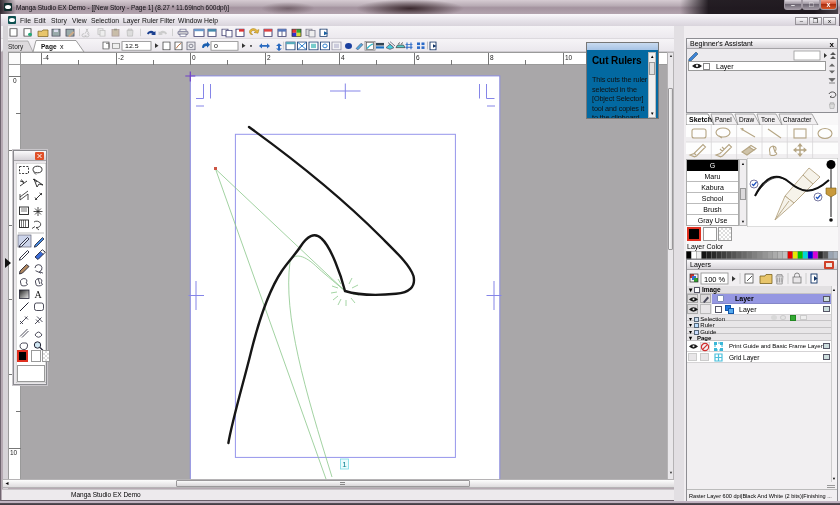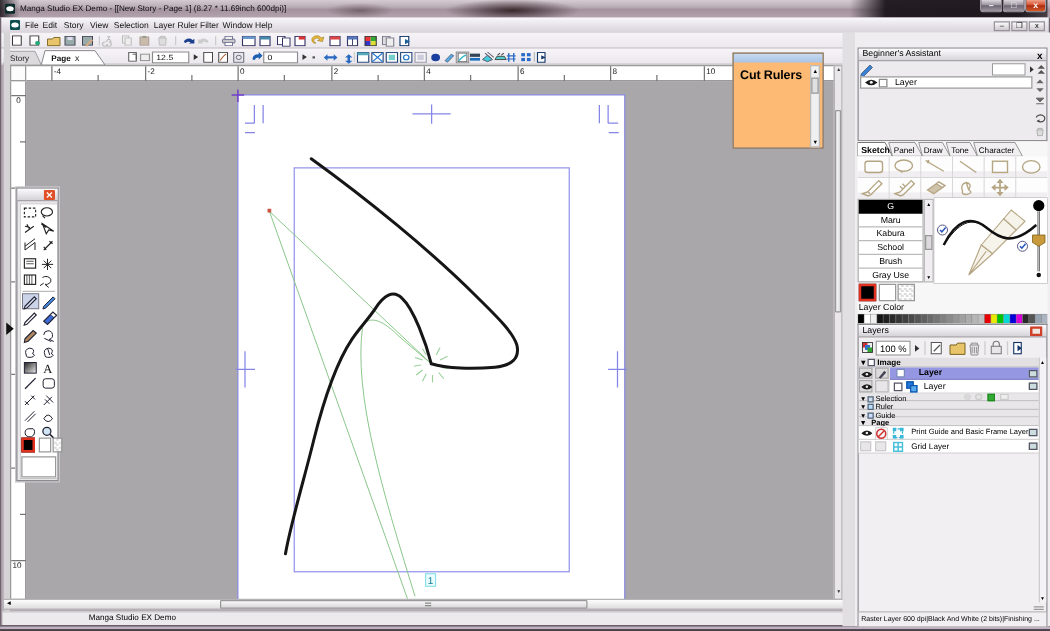--- a/index.html
+++ b/index.html
@@ -600,21 +600,22 @@
           <stop offset="1" stop-color="#eee"></stop>
         </linearGradient>
       </defs>
     <text x="18.5" y="135" font-size="10" font-family="Liberation Serif" fill="#111">A</text>
   </svg>
   <div style="position:absolute;left:3px;top:199px;width:11px;height:12px;background:#000;border:2px solid #e03020"></div>
   <div style="position:absolute;left:17px;top:199px;width:10px;height:12px;background:#fff;border:1px solid #999"></div>
   <div style="position:absolute;left:28px;top:199px;width:8px;height:12px;border:1px solid #999;background:repeating-conic-gradient(#ddd 0 25%,#fff 0 50%) 0 0/4px 4px"></div>
   <div style="position:absolute;left:3px;top:214px;width:28px;height:17px;background:#fff;border:1px solid #999"></div>
 </div>
-<div class="abs" style="left:586px;top:42px;width:73px;height:77px;background:#fdba74;border:1px solid #777;overflow:hidden">
+<div class="abs" style="left:586px;top:42px;width:73px;height:77px;background:#0369a1;border:1px solid #777;overflow:hidden">
   <div style="height:7px;background:linear-gradient(180deg,#c8daf0,#a8c4e6)"></div>
   <div style="position:absolute;left:5px;top:12px;font-size:10px;letter-spacing:-0.1px;font-weight:bold">Cut Rulers</div>
+  <div style="position:absolute;left:5px;top:32px;width:60px;font-size:7.3px;letter-spacing:-0.15px;line-height:9.6px;color:#111;white-space:nowrap">This cuts the ruler<br>selected in the<br>[Object Selector]<br>tool and copies it<br>to the clipboard</div>
   <div style="position:absolute;right:2px;top:9px;width:8px;height:66px;background:#f0f0f0;border:1px solid #bbb">
     <div style="position:absolute;top:1px;left:1px;font-size:4.5px">▲</div>
     <div style="position:absolute;top:9px;left:0px;width:6px;height:13px;background:#e0e0e0;border:1px solid #999"></div>
     <div style="position:absolute;bottom:1px;left:1px;font-size:4.5px">▼</div>
   </div>
 </div>
 
 </body></html>

